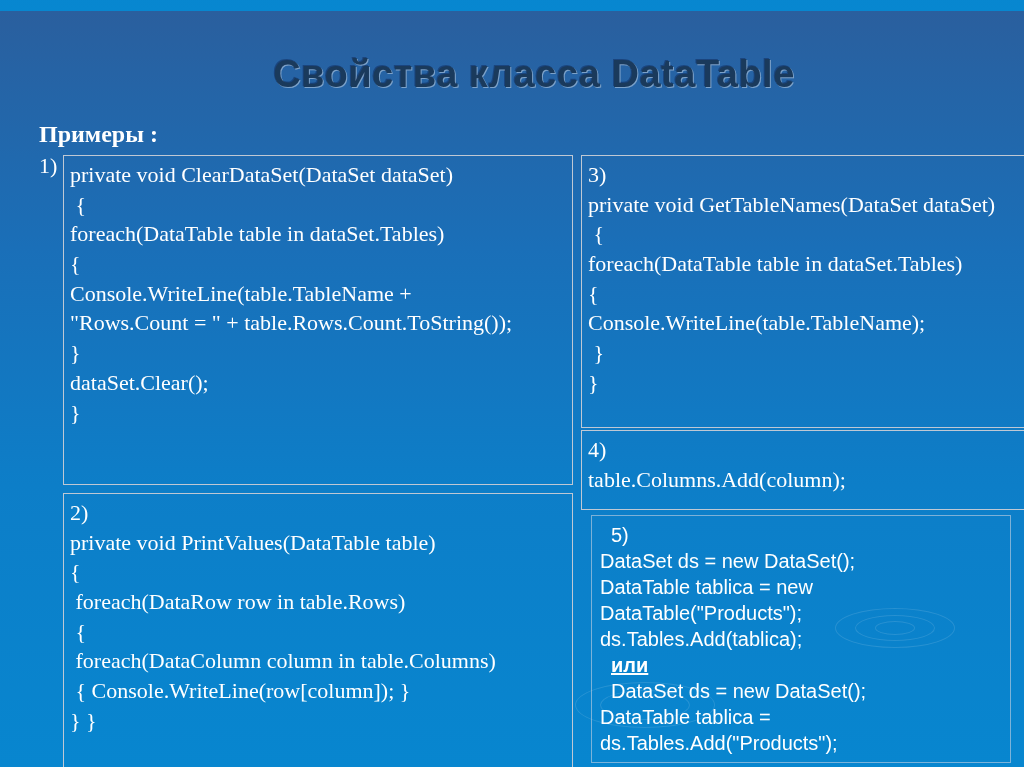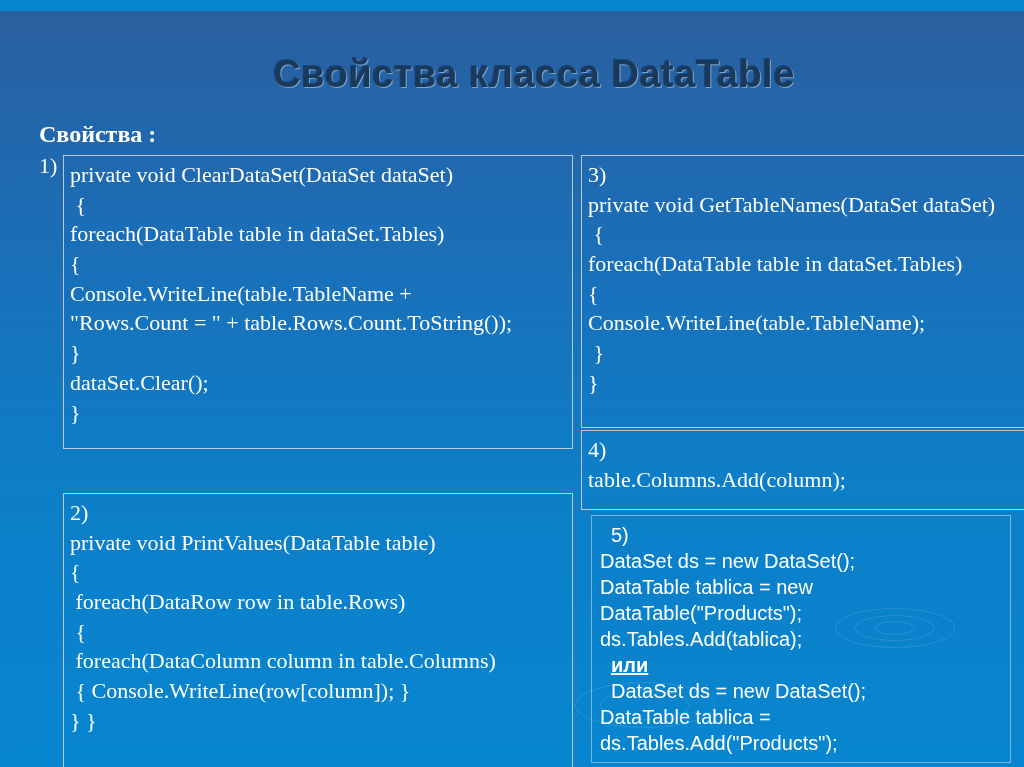--- a/index.html
+++ b/index.html
@@ -48,21 +48,21 @@
   .box {
     position: absolute;
     border: 1px solid #bfc8d4;
     color: #ffffff;
     font-size: 22px;
     line-height: 1.35;
     padding: 4px 6px;
     white-space: pre-wrap;
     font-family: "Times New Roman", serif;
   }
-  .box1 { left: 30px; top: 122px; width: 510px; height: 294px; }
+  .box1 { left: 30px; top: 122px; width: 510px; height: 330px; }
   .box2 { left: 30px; top: 460px; width: 510px; height: 290px; }
   .box3 { left: 548px; top: 122px; width: 465px; height: 273px; }
   .box4 { left: 548px; top: 397px; width: 465px; height: 80px; }
   .box5 {
     left: 558px; top: 482px; width: 420px;
     font-family: Arial, sans-serif;
     font-size: 20px;
     line-height: 1.3;
     border: 1px solid rgba(200,210,225,0.6);
     padding: 6px 8px;
@@ -72,21 +72,21 @@
 </head>
 <body>
 
 <div class="ripple r1"></div>
 <div class="ripple r2"></div>
 <div class="ripple r3"></div>
 <div class="ripple r4"></div>
 <div class="ripple r5"></div>
 
 <h1 class="title">Свойства класса DataTable</h1>
-<div class="subtitle">Свойства :</div>
+<div class="subtitle">Примеры :</div>
 <div class="num n1">1)</div>
 
 <div class="box box1">private void ClearDataSet(DataSet dataSet)
  {
 foreach(DataTable table in dataSet.Tables)
 {
 Console.WriteLine(table.TableName +
 "Rows.Count = " + table.Rows.Count.ToString());
 }
 dataSet.Clear();

